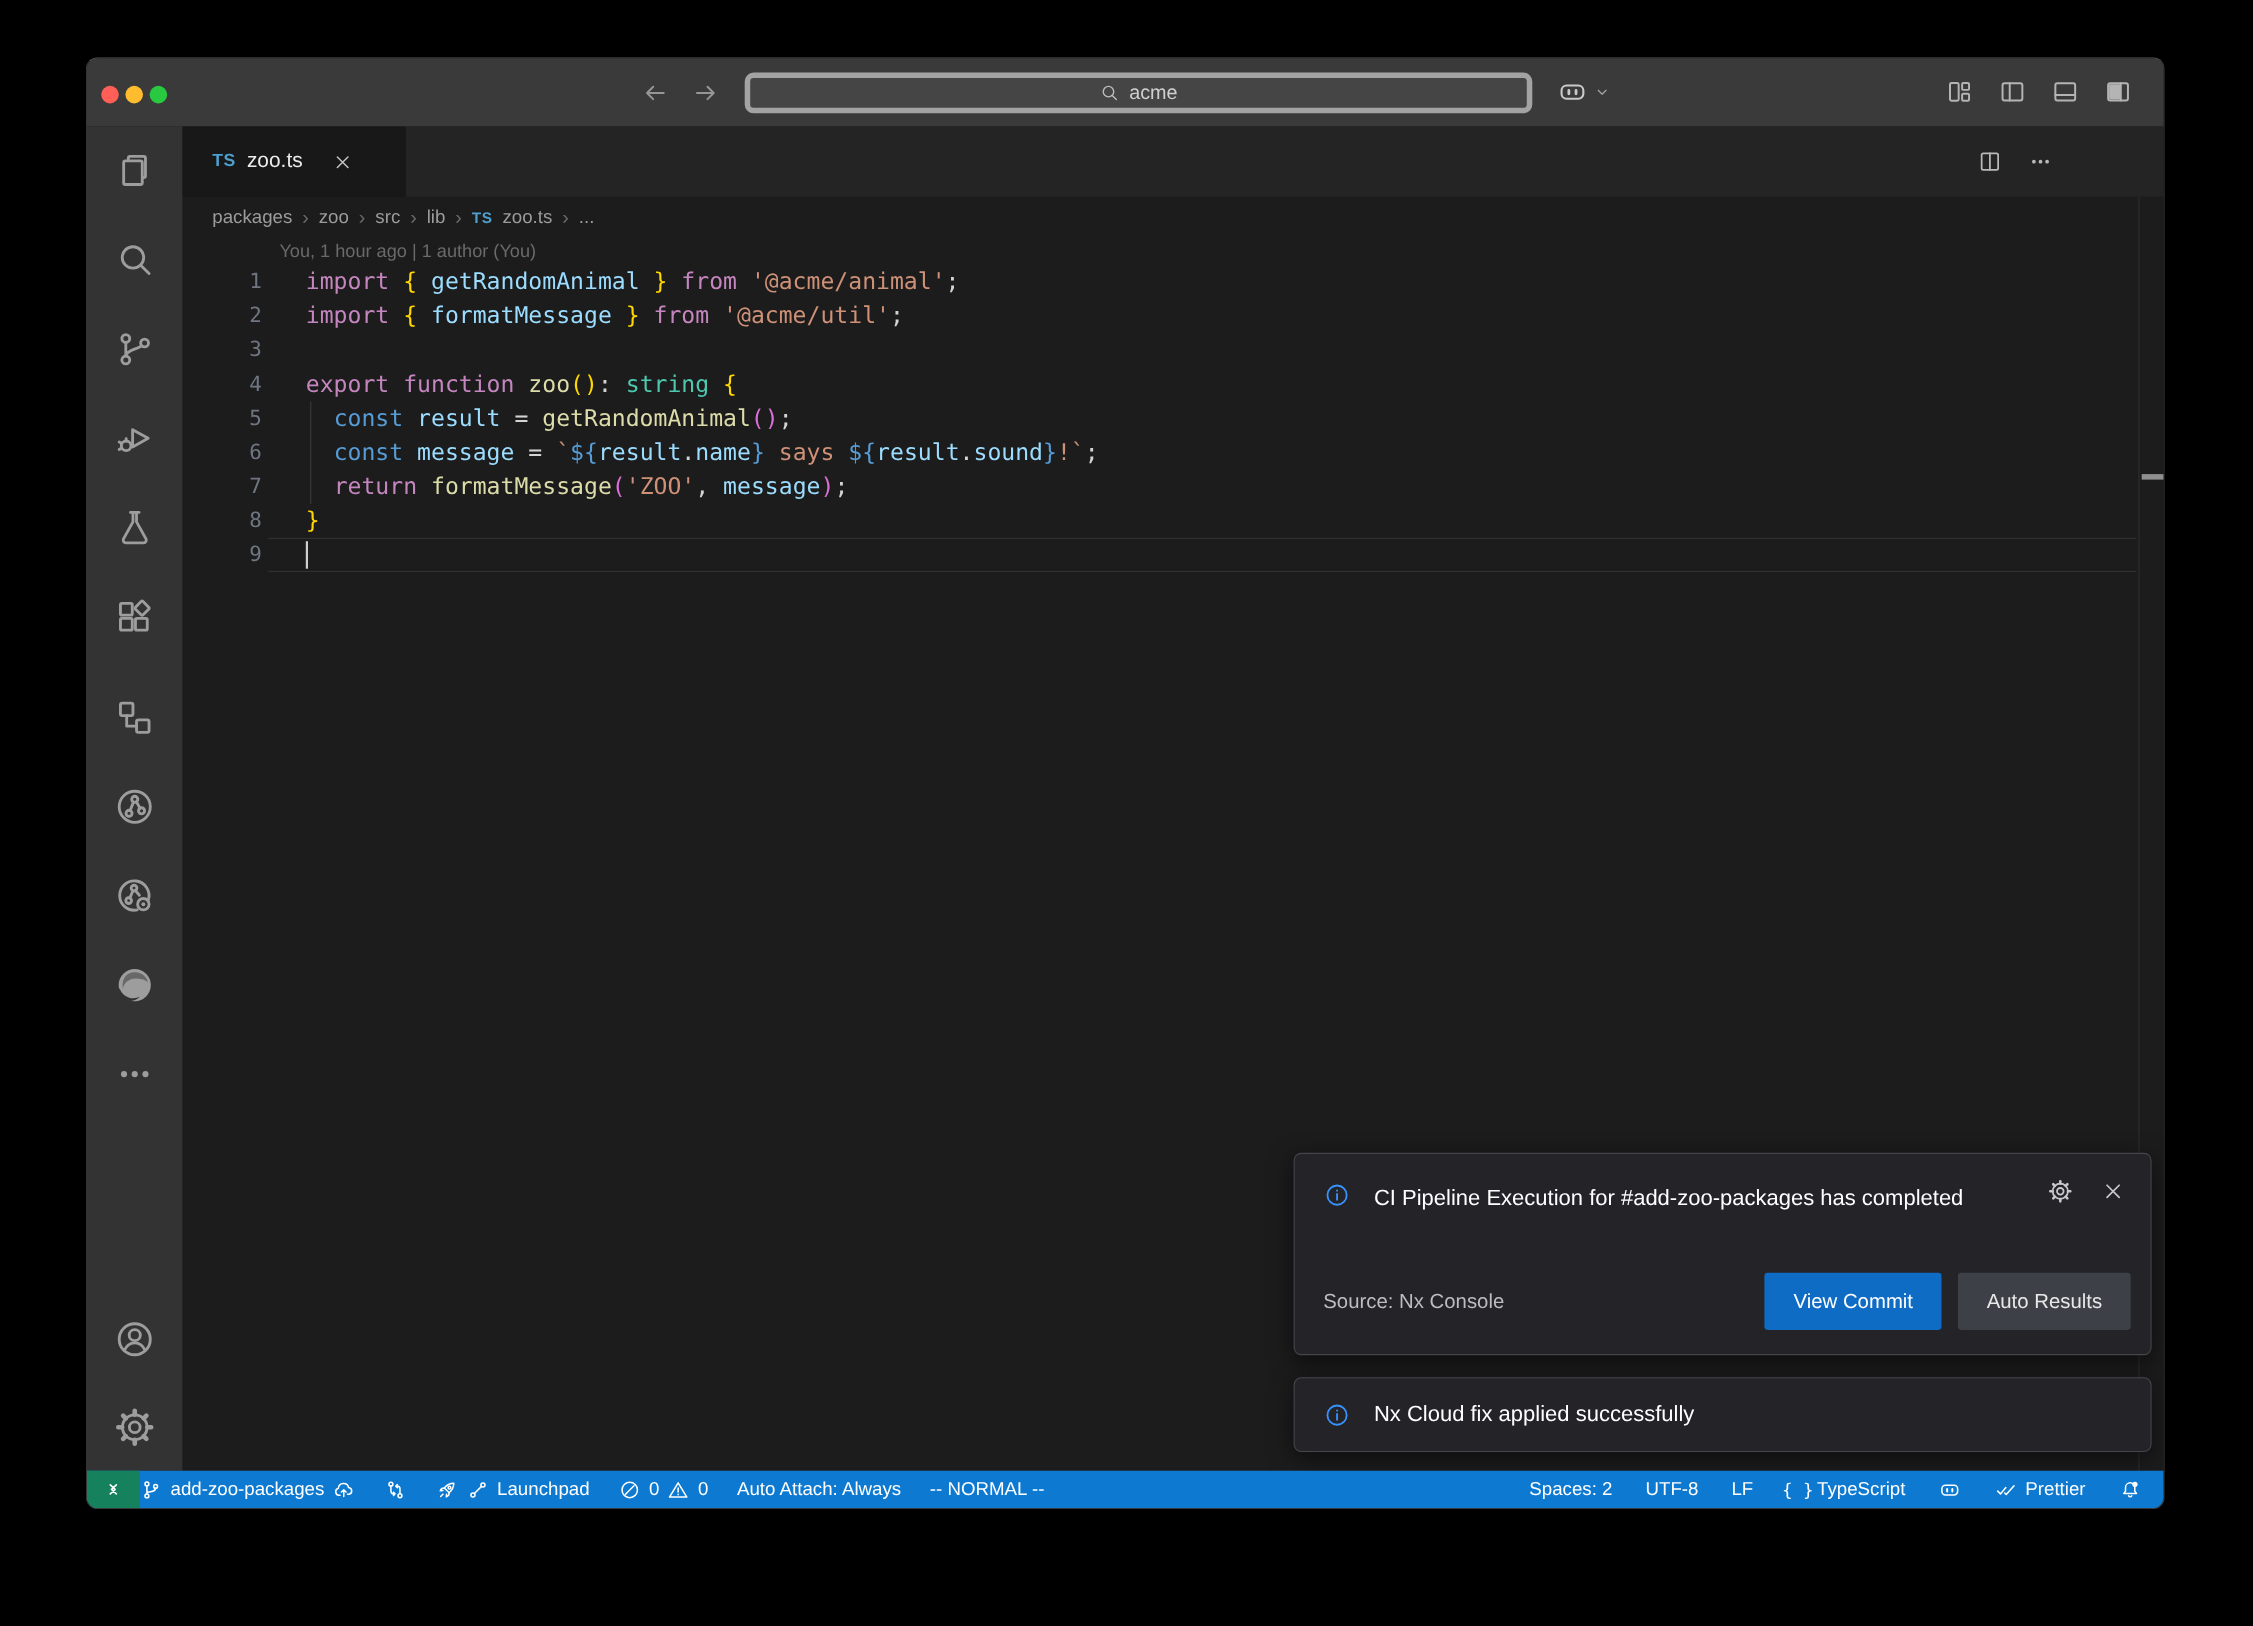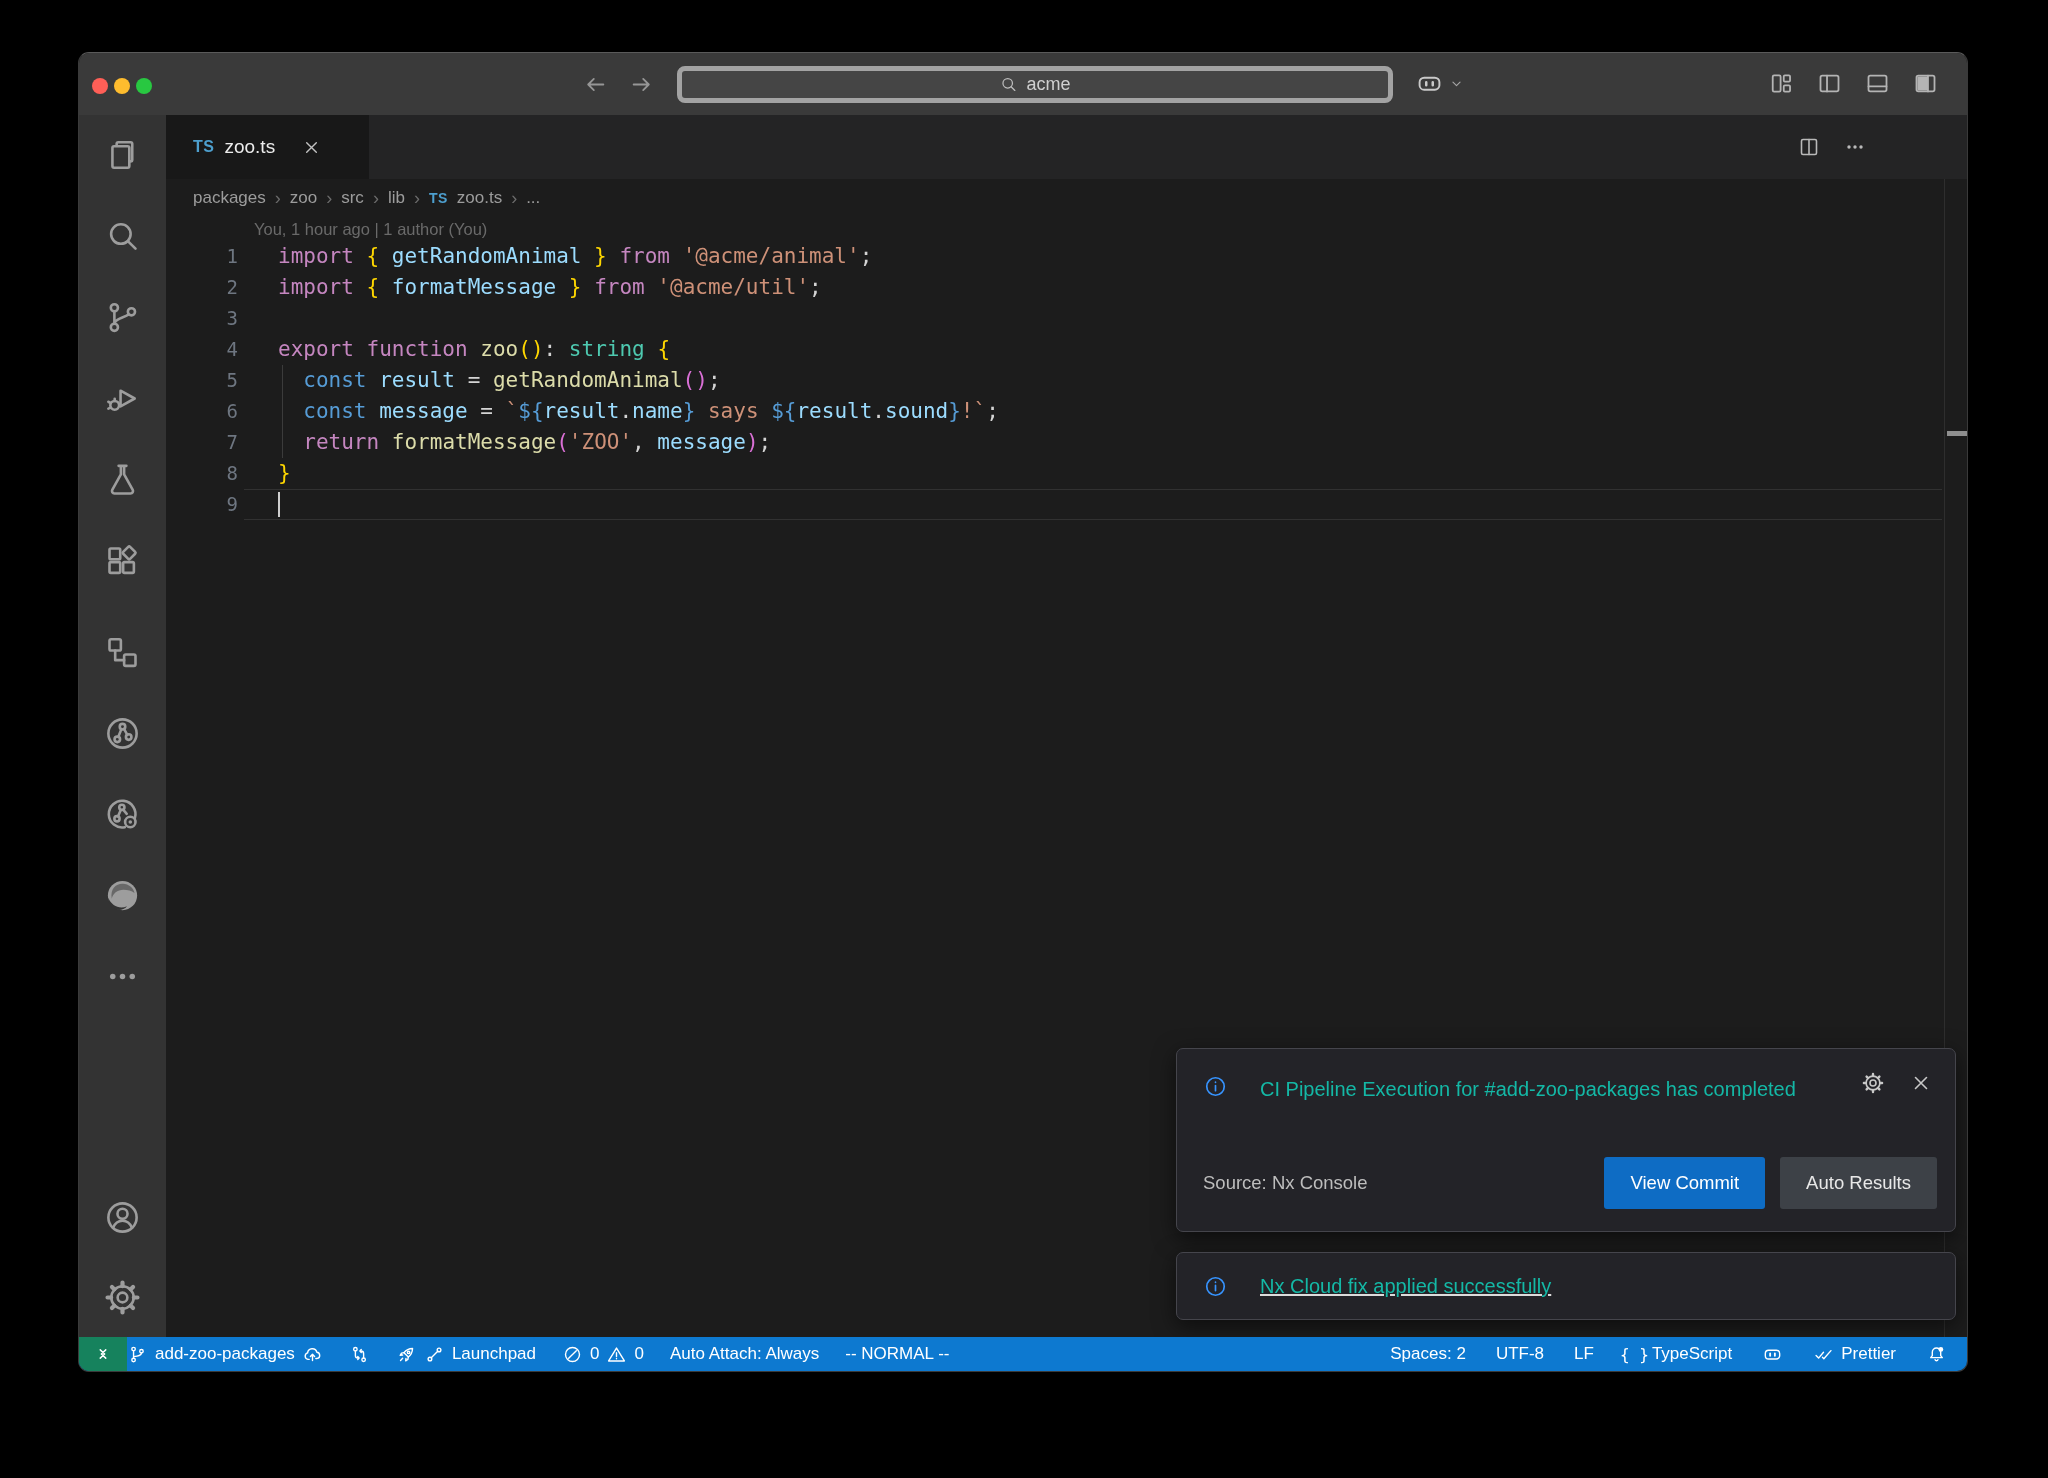--- a/index.html
+++ b/index.html
@@ -68,24 +68,24 @@
 
   .ov-sep{position:absolute;left:1865px;top:126px;bottom:34px;width:1px;background:#2e2e2e;}
   .ov-mark{position:absolute;left:1868px;top:378px;width:20px;height:5px;background:#8f8f8f;}
 
   
   .toast{position:absolute;width:780px;background:#232328;border:1px solid #45454c;border-radius:7px;
     box-shadow:0 6px 22px rgba(0,0,0,.55);color:#dcdcdc;}
   .toast1{left:1097px;top:995px;height:184px;}
   .toast2{left:1097px;top:1199px;height:68px;}
   .toast-head{display:flex;align-items:flex-start;padding:22px 22px 0 26px;}
-  .toast2 .toast-head{align-items:center;padding-top:0;height:100%;text-decoration:underline;}
+  .toast2 .toast-head{align-items:center;padding-top:0;height:100%;}
   .info-ic{width:25px;height:25px;color:#3794ff;flex:none;margin-top:3px;}
   .toast2 .info-ic{margin-top:0;}
-  .toast-msg{font-size:20px;line-height:36px;margin-left:32px;width:580px;color:#14b8a6;}
+  .toast-msg{font-size:20px;line-height:36px;margin-left:21px;width:580px;color:#ffffff;}
   .toast-tools{margin-left:auto;display:flex;gap:24px;color:#c8c8c8;}
   .toast-tools .icn{width:24px;height:24px;cursor:pointer;}
   .toast-foot{position:absolute;left:26px;right:18px;bottom:22px;display:flex;align-items:center;}
   .toast-src{font-size:18.5px;color:#bdbdbd;}
   .toast-actions{margin-left:auto;display:flex;gap:15px;}
   .btn{height:52px;padding:0 26px;font-size:18.5px;display:flex;align-items:center;border-radius:3px;
     border:none;cursor:pointer;font-family:"Liberation Sans",sans-serif;}
   .btn-primary{background:#0e6cc4;color:#fff;}
   .btn-secondary{background:#3d4147;color:#e8e8e8;}
 

